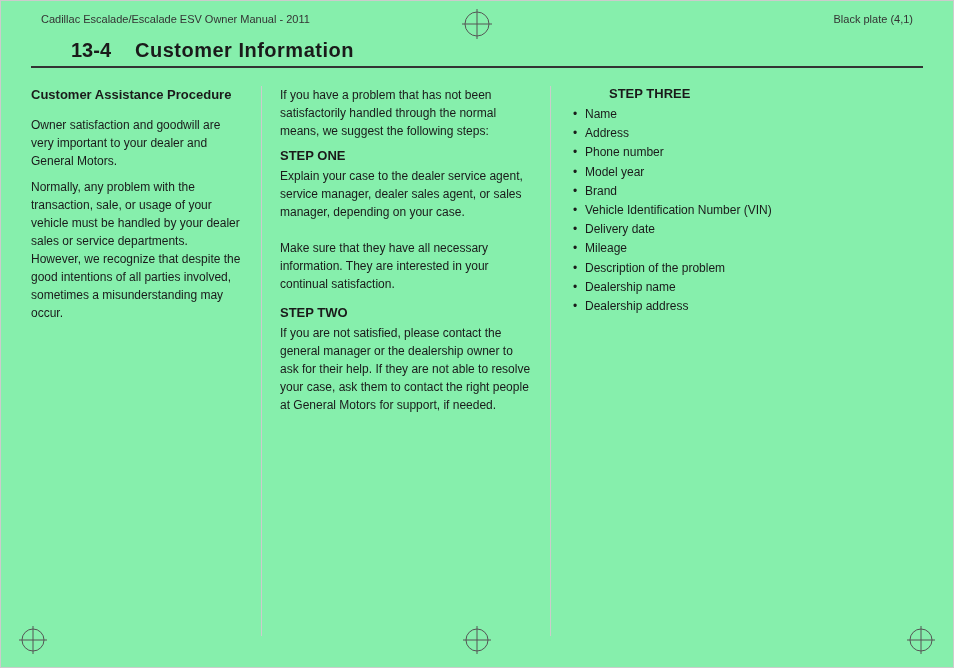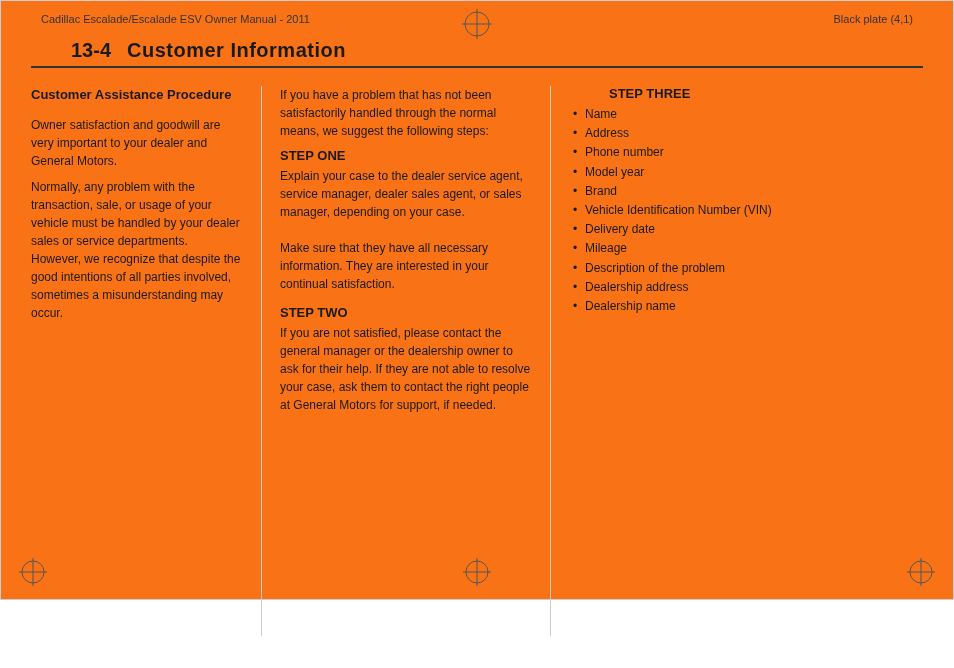--- a/index.html
+++ b/index.html
@@ -13,22 +13,22 @@
       height: 668px;
       background: #ffffff;
       font-family: Arial, Helvetica, sans-serif;
       font-size: 13px;
       color: #1a1a1a;
       overflow: hidden;
     }
 
     .page-container {
       width: 954px;
-      height: 600px;
-      background: #f97316;
+      height: 668px;
+      background: #86efac;
       position: relative;
       border: 1px solid #ccc;
     }
 
     
     .page-header {
       display: flex;
       justify-content: space-between;
       align-items: center;
       padding: 12px 40px 8px 40px;
@@ -52,20 +52,21 @@
       top: 8px;
     }
 
     
     .chapter-title-bar {
       display: flex;
       align-items: flex-end;
       padding: 6px 40px 4px 40px;
       border-bottom: 2px solid #333;
       margin: 0 30px;
+      gap: 8px;
     }
 
     .chapter-number {
       font-size: 20px;
       font-weight: bold;
       color: #1a1a1a;
       margin-right: 16px;
     }
 
     .chapter-title {
@@ -215,22 +216,22 @@
       <ul class="bullet-list">
         <li>Name</li>
         <li>Address</li>
         <li>Phone number</li>
         <li>Model year</li>
         <li>Brand</li>
         <li>Vehicle Identification Number (VIN)</li>
         <li>Delivery date</li>
         <li>Mileage</li>
         <li>Description of the problem</li>
+        <li>Dealership name</li>
         <li>Dealership address</li>
-        <li>Dealership name</li>
       </ul>
     </div>
 
   </div>
 
   <div class="left-crosshair">
     <svg width="28" height="28" viewBox="0 0 28 28">
       <circle cx="14" cy="14" r="11" fill="none" stroke="#555" stroke-width="1"></circle>
       <line x1="14" y1="0" x2="14" y2="28" stroke="#555" stroke-width="1"></line>
       <line x1="0" y1="14" x2="28" y2="14" stroke="#555" stroke-width="1"></line>

